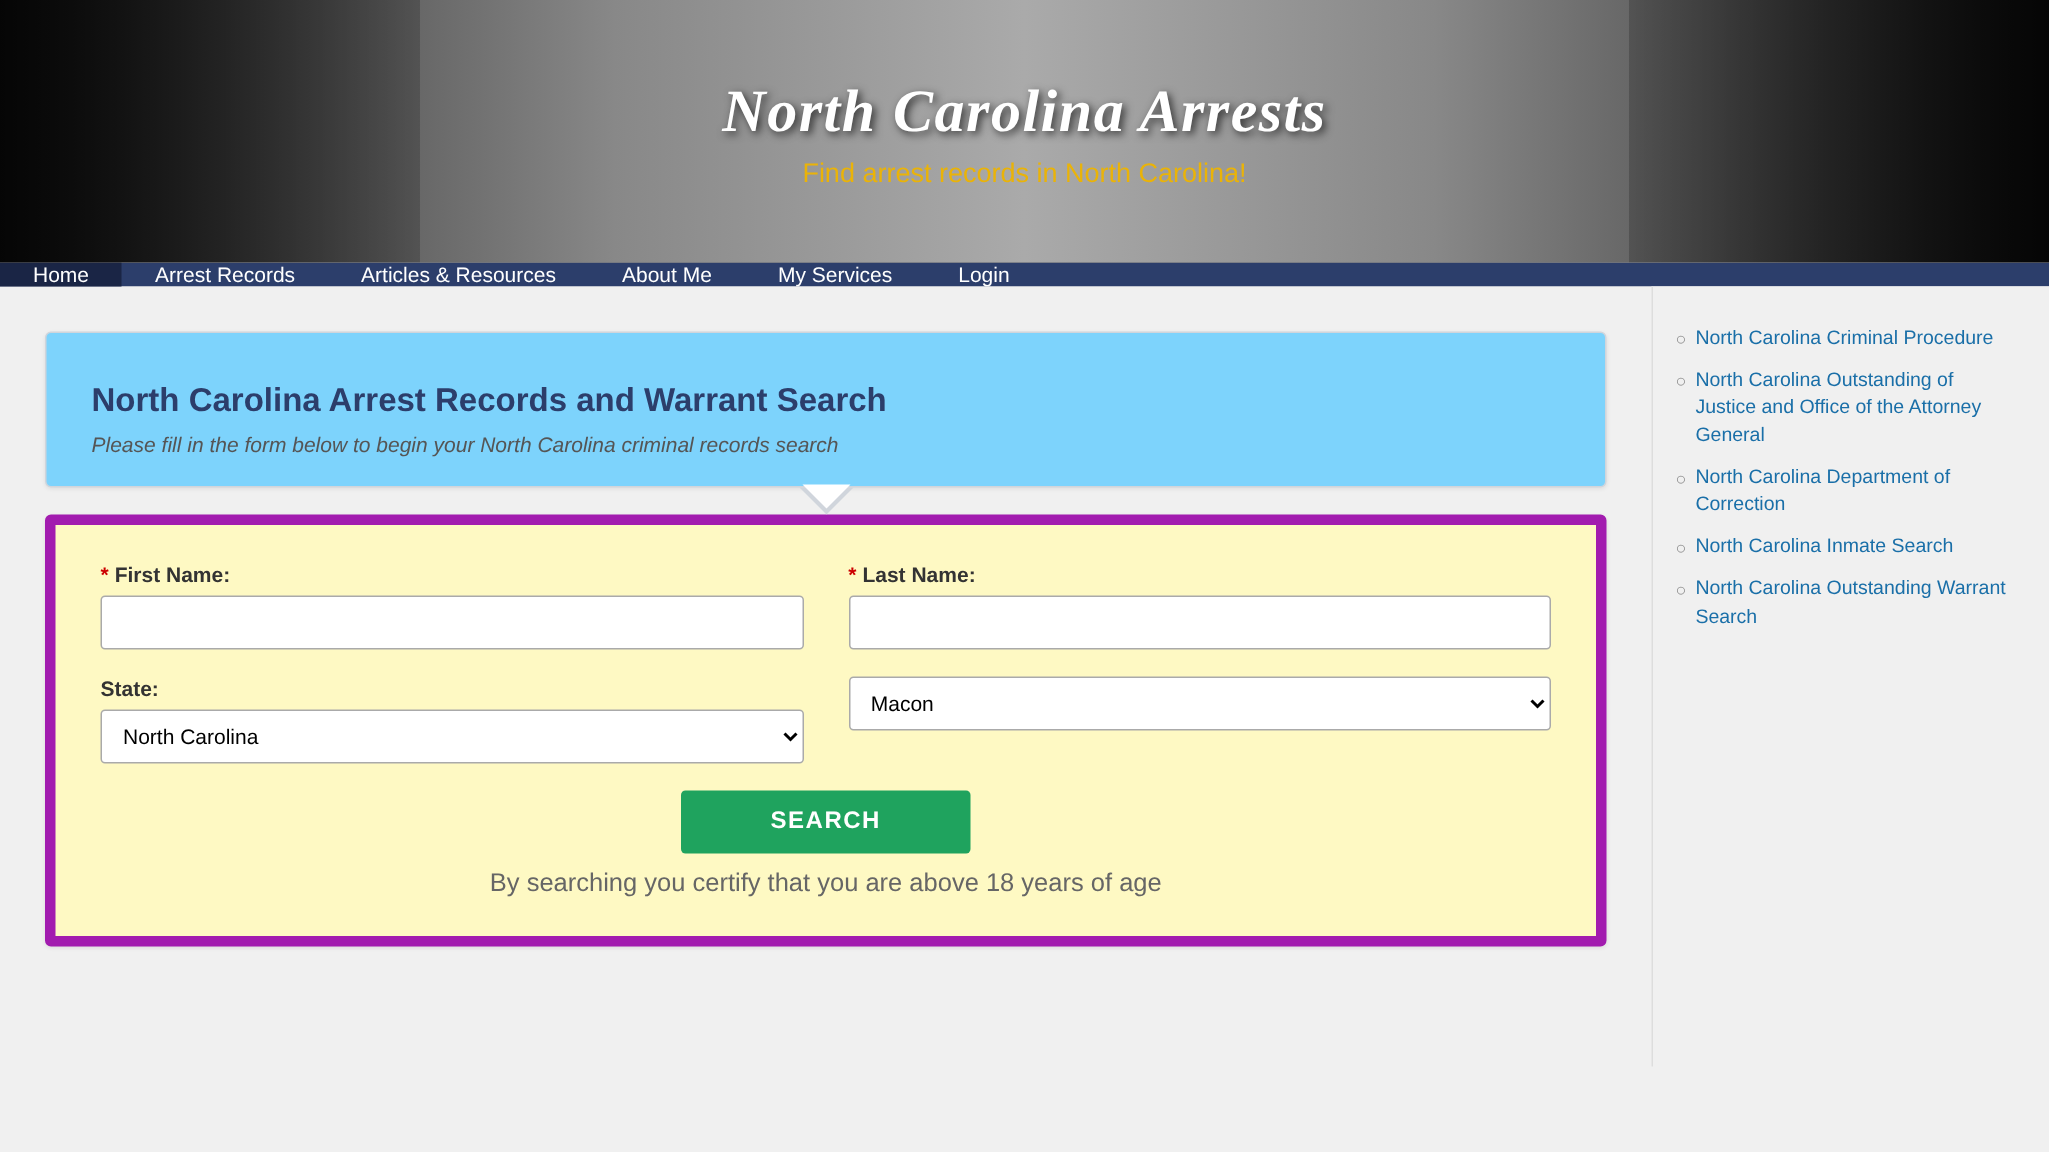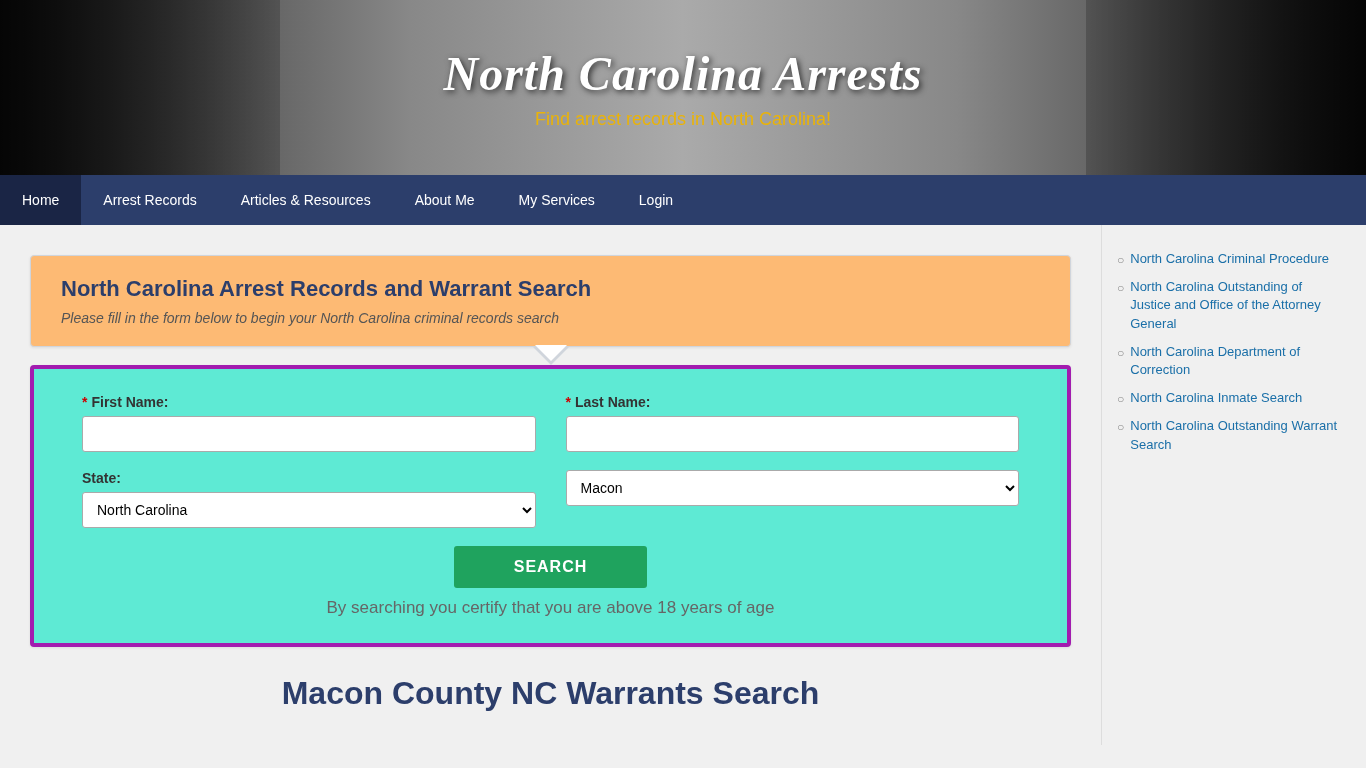--- a/index.html
+++ b/index.html
@@ -33,21 +33,21 @@
     .bars-left { left: 0; background: linear-gradient(to right, rgba(0,0,0,0.85), rgba(0,0,0,0.2)); }
     .bars-right { right: 0; background: linear-gradient(to left, rgba(0,0,0,0.85), rgba(0,0,0,0.2)); }
     .header-text-wrap {
       position: relative;
       z-index: 2;
       text-align: center;
     }
     .header-title {
       font-family: Georgia, serif;
       font-style: italic;
-      font-size: 48px;
+      font-size: 40px;
       font-weight: bold;
       color: #fff;
       text-shadow: 2px 2px 6px rgba(0,0,0,0.7);
       letter-spacing: 1px;
     }
     .header-subtitle {
       font-size: 18px;
       color: #eab308;
       margin-top: 8px;
       font-style: normal;
@@ -60,44 +60,44 @@
       display: flex;
       align-items: center;
       padding: 0;
       width: 100%;
     }
     nav a {
       color: #fff;
       text-decoration: none;
       font-family: Arial, sans-serif;
       font-size: 14px;
-      padding: 17px 22px;
+      padding: 0 22px;
       display: block;
       cursor: pointer;
     }
     nav a.active { background: #1a2545; }
 
     
     .main-wrap {
       display: flex;
       width: 100%;
       background: #f0f0f0;
       min-height: 520px;
     }
     .main-content {
       flex: 1;
       padding: 30px 30px 30px 30px;
     }
 
     
     .search-card {
-      background: #fdba74;
+      background: #7dd3fc;
       border: 1px solid #d0d5dc;
       border-radius: 4px;
-      padding: 20px 30px 20px 30px;
+      padding: 32px 30px 20px 30px;
       margin-bottom: 0;
       box-shadow: 0 1px 3px rgba(0,0,0,0.08);
     }
     .search-card-title {
       font-size: 22px;
       font-weight: bold;
       color: #2c3e6b;
       font-family: Arial, sans-serif;
       margin-bottom: 8px;
     }
@@ -124,24 +124,24 @@
       top: -20px;
       left: -16px;
       width: 0; height: 0;
       border-left: 16px solid transparent;
       border-right: 16px solid transparent;
       border-top: 16px solid #fff;
     }
 
     
     .form-card {
-      background: #5eead4;
-      border: 4px solid #a21caf;
+      background: #fef9c3;
+      border: 7px solid #a21caf;
       border-radius: 4px;
-      padding: 25px 48px;
+      padding: 25px 30px;
       margin-top: 0;
       box-shadow: 0 1px 3px rgba(0,0,0,0.08);
     }
     .form-row {
       display: flex;
       gap: 30px;
       margin-bottom: 18px;
     }
     .form-group {
       flex: 1;
@@ -301,21 +301,20 @@
         <div class="form-group">
           <select class="form-select">
             <option>Macon</option>
           </select>
         </div>
       </div>
       <button class="search-btn">SEARCH</button>
       <div class="search-note">By searching you certify that you are above 18 years of age</div>
     </div>
 
-    <h1 class="page-heading">Macon County NC Warrants Search</h1>
 
   </div>
 
   <div class="sidebar">
     <ul class="sidebar-links">
       <li>
         <span class="sidebar-bullet">○</span>
         <a class="sidebar-link">North Carolina Criminal Procedure</a>
       </li>
       <li>

